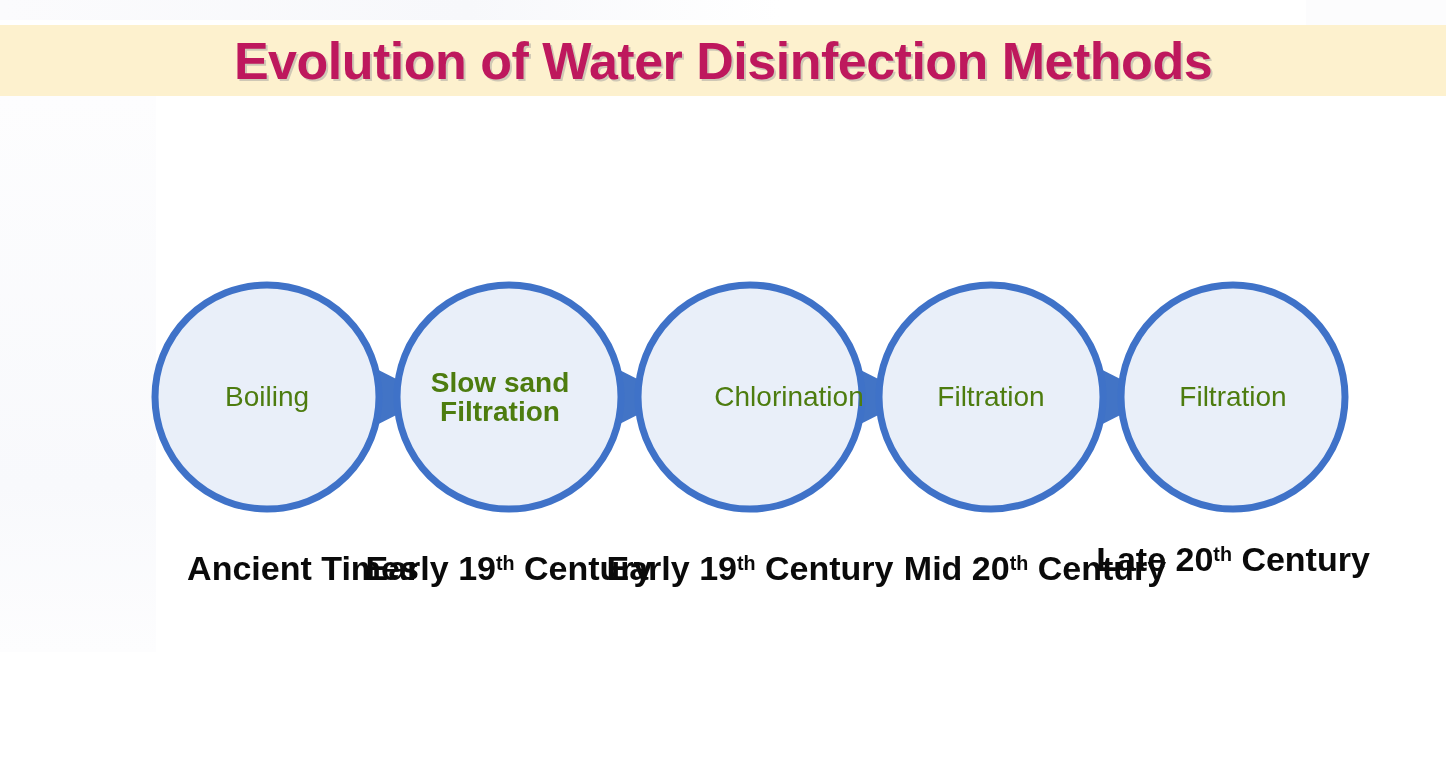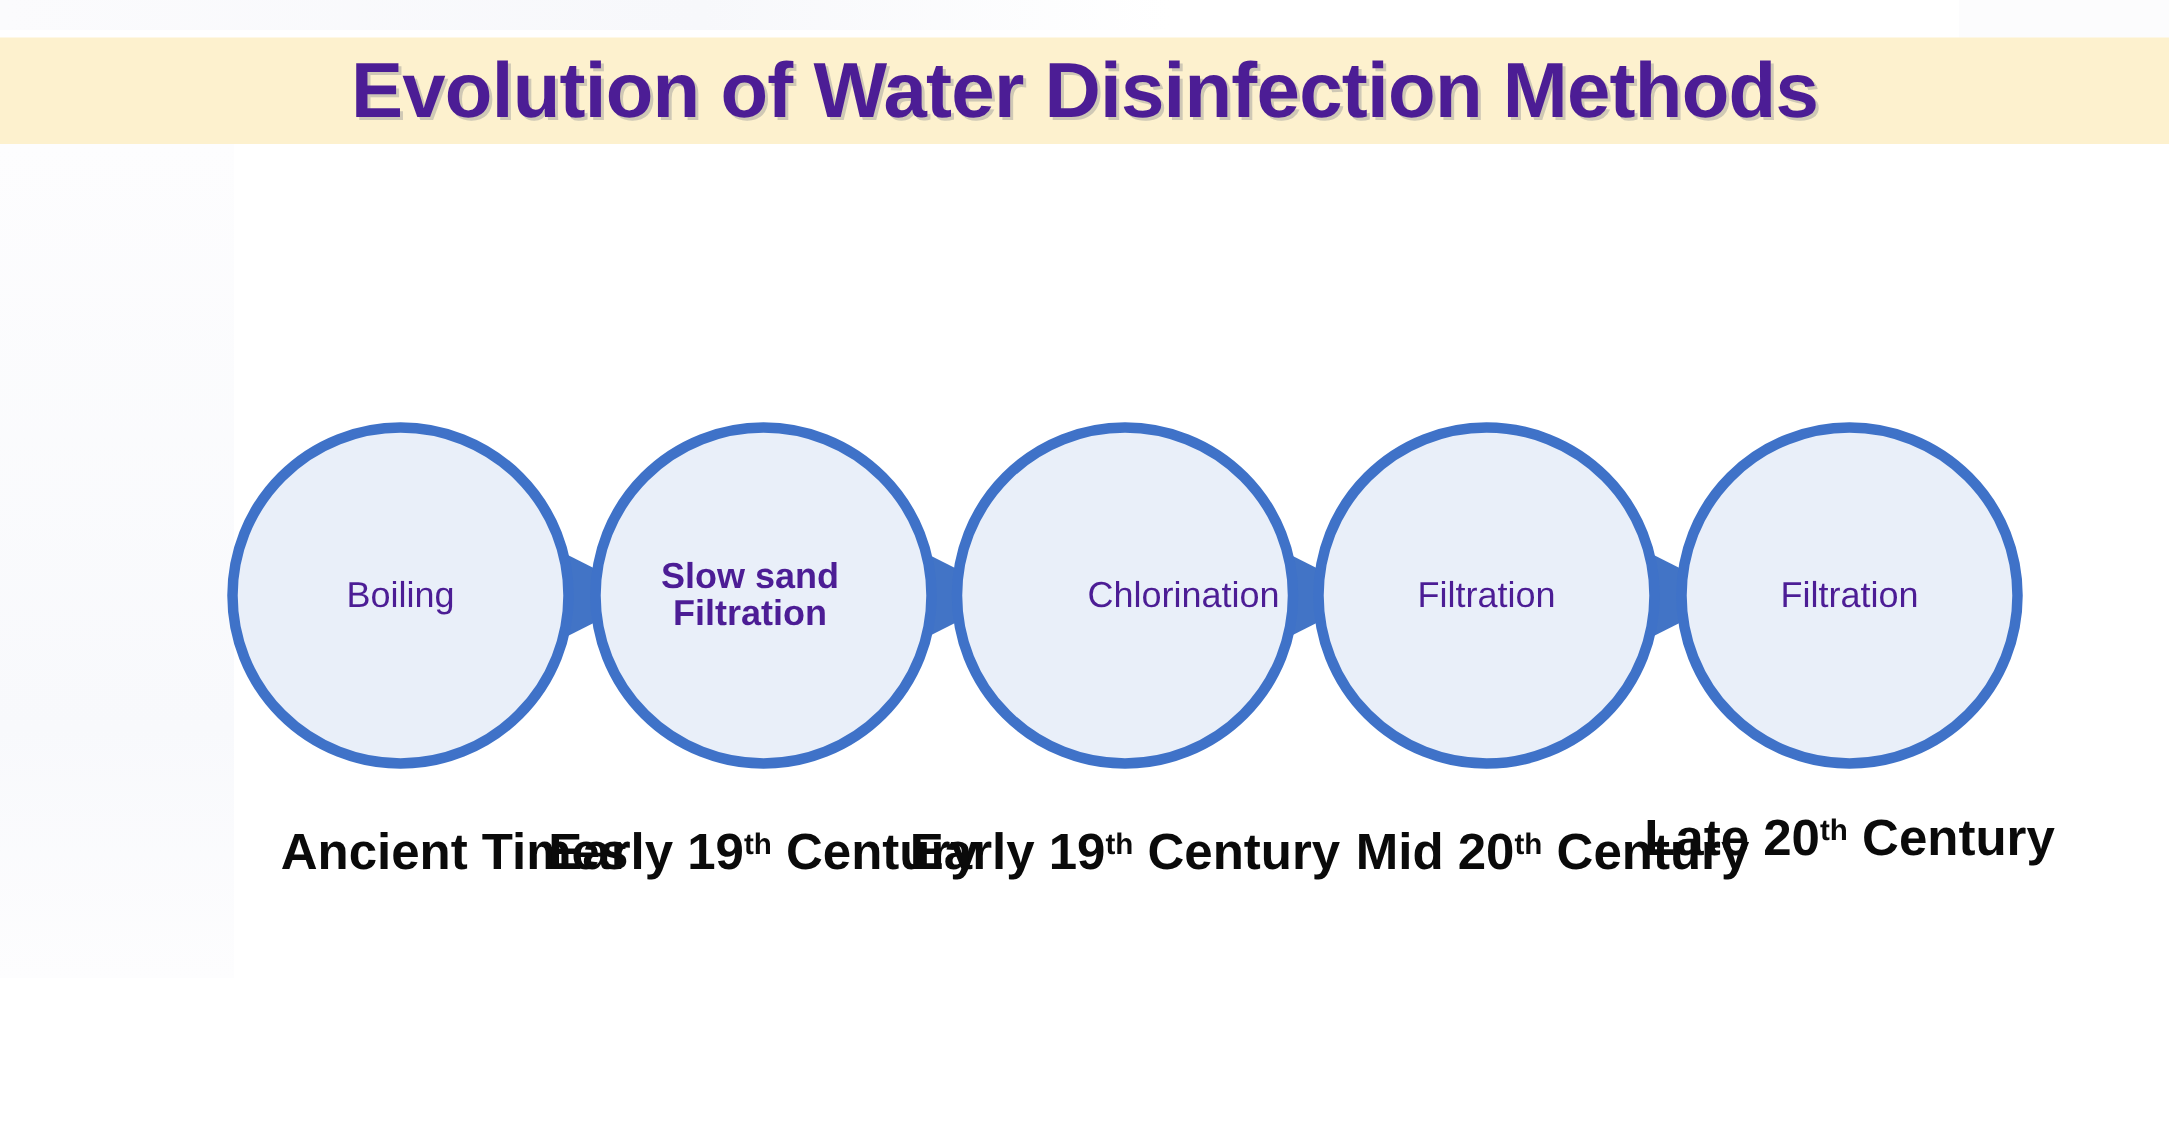--- a/index.html
+++ b/index.html
@@ -59,21 +59,21 @@
     background: #fdf1ce;
     display: flex;
     align-items: center;
     justify-content: center;
   }
   #title-text {
     font-family: "Liberation Sans", sans-serif;
     font-weight: bold;
     font-size: 52px;
     line-height: 1;
-    color: #4c1d95;
+    color: #be185d;
     letter-spacing: -0.5px;
     text-shadow: 2px 2px 0 rgba(150, 150, 150, 0.45);
     white-space: nowrap;
   }
 
   
   #process-diagram {
     position: absolute;
     left: 0;
     top: 96px;
@@ -91,23 +91,23 @@
     stroke-width: 7;
   }
   .stage-arrow-shape {
     fill: #4274c6;
   }
 
   .stage-label {
     position: absolute;
     text-align: center;
     font-family: "Liberation Sans", sans-serif;
-    font-size: 24px;
+    font-size: 28px;
     line-height: 1.05;
-    color: #4c1d95;
+    color: #4d7c0f;
     transform: translate(-50%, -50%);
     white-space: pre-line;
     pointer-events: none;
   }
 
   .era-label {
     position: absolute;
     text-align: center;
     font-family: "Liberation Sans", sans-serif;
     font-weight: bold;

